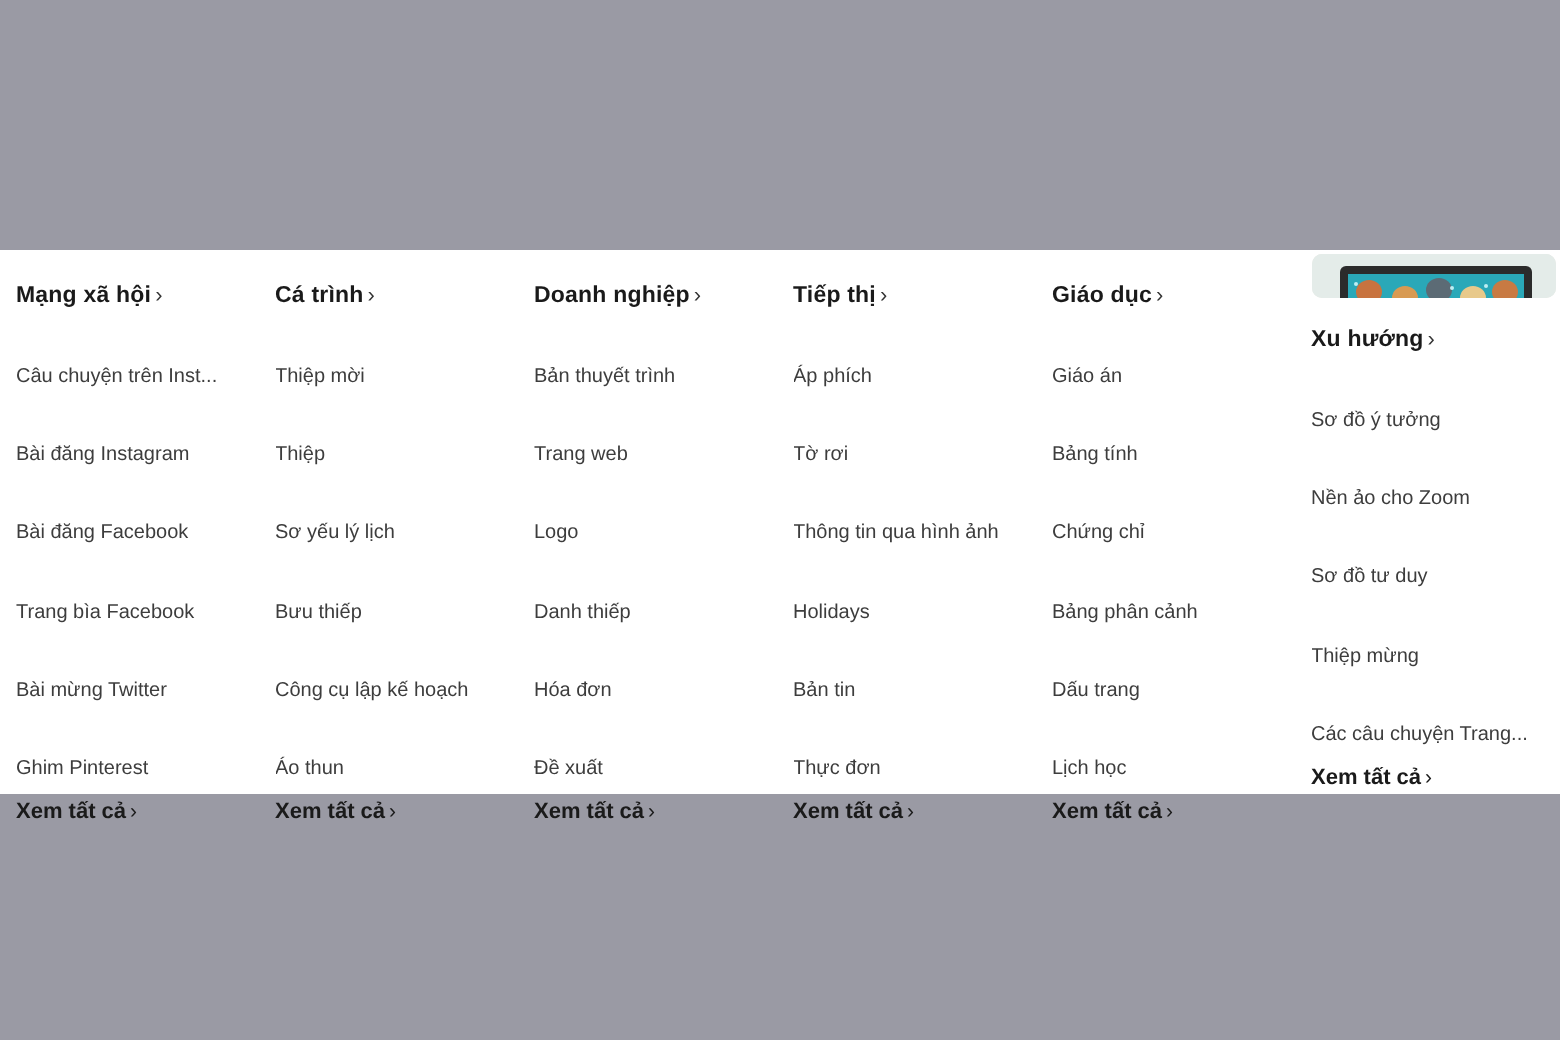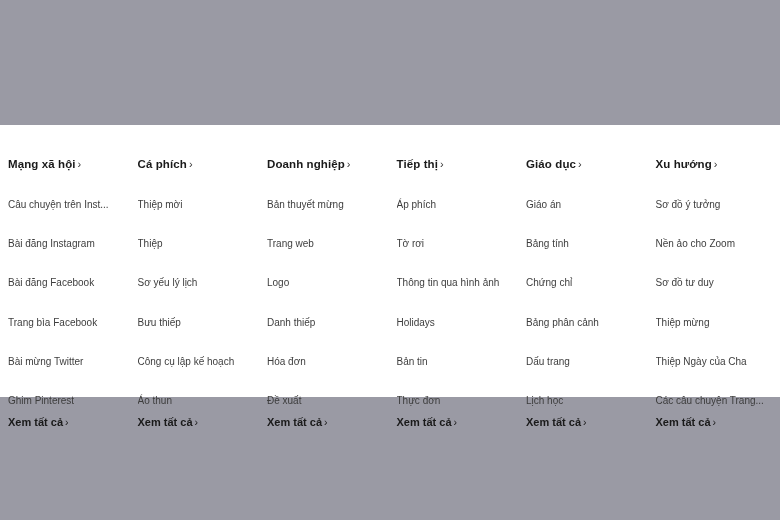--- a/index.html
+++ b/index.html
@@ -38,21 +38,21 @@
   .thumb{
     position:relative;
     width:122px;height:72px;
     margin-top:2px;
     border-radius:5px;
     overflow:hidden;
     background:#e9e9e4;
   }
 
   .cat{
-    margin-top:30px;
+    margin-top:14px;
     font-size:11.5px;
     font-weight:bold;
     color:#1a1a1a;
     letter-spacing:.1px;
     white-space:nowrap;
     line-height:14px;
   }
   .cat .chev{font-weight:normal;font-size:11px;margin-left:2px;color:#333;}
 
   .links{margin-top:6px;display:flex;flex-direction:column;}
@@ -213,21 +213,21 @@
             <div class="card">
               <div class="num n09">09</div>
               <div class="tick"></div>
               <div class="num n27">27</div>
               <div class="num n18">'18</div>
               <div class="dtl"></div>
             </div>
           </div>
         </div>
         <div class="cat">
-          <span>Cá phích</span><span class="chev">›</span>
+          <span>Cá trình</span><span class="chev">›</span>
         </div>
         <div class="links">
           <div class="link">Thiệp mời</div>
           <div class="link">Thiệp</div>
           <div class="link">Sơ yếu lý lịch</div>
           <div class="link">Bưu thiếp</div>
           <div class="link">Công cụ lập kế hoạch</div>
           <div class="link">Áo thun</div>
         </div>
         <div class="seeall">
@@ -246,21 +246,21 @@
                 <div class="ttl">Luxury Beach Holidays</div>
                 <div class="rule"></div>
               </div>
             </div>
           </div>
         </div>
         <div class="cat">
           <span>Doanh nghiệp</span><span class="chev">›</span>
         </div>
         <div class="links">
-          <div class="link">Bản thuyết mừng</div>
+          <div class="link">Bản thuyết trình</div>
           <div class="link">Trang web</div>
           <div class="link">Logo</div>
           <div class="link">Danh thiếp</div>
           <div class="link">Hóa đơn</div>
           <div class="link">Đề xuất</div>
         </div>
         <div class="seeall">
           <span>Xem tất cả</span><span class="chev">›</span>
         </div>
       </div>
@@ -377,21 +377,20 @@
           </div>
         </div>
         <div class="cat">
           <span>Xu hướng</span><span class="chev">›</span>
         </div>
         <div class="links">
           <div class="link">Sơ đồ ý tưởng</div>
           <div class="link">Nền ảo cho Zoom</div>
           <div class="link">Sơ đồ tư duy</div>
           <div class="link">Thiệp mừng</div>
-          <div class="link">Thiệp Ngày của Cha</div>
           <div class="link">Các câu chuyện Trang...</div>
         </div>
         <div class="seeall">
           <span>Xem tất cả</span><span class="chev">›</span>
         </div>
       </div>
 
     </div>
   </div>
 </div>

